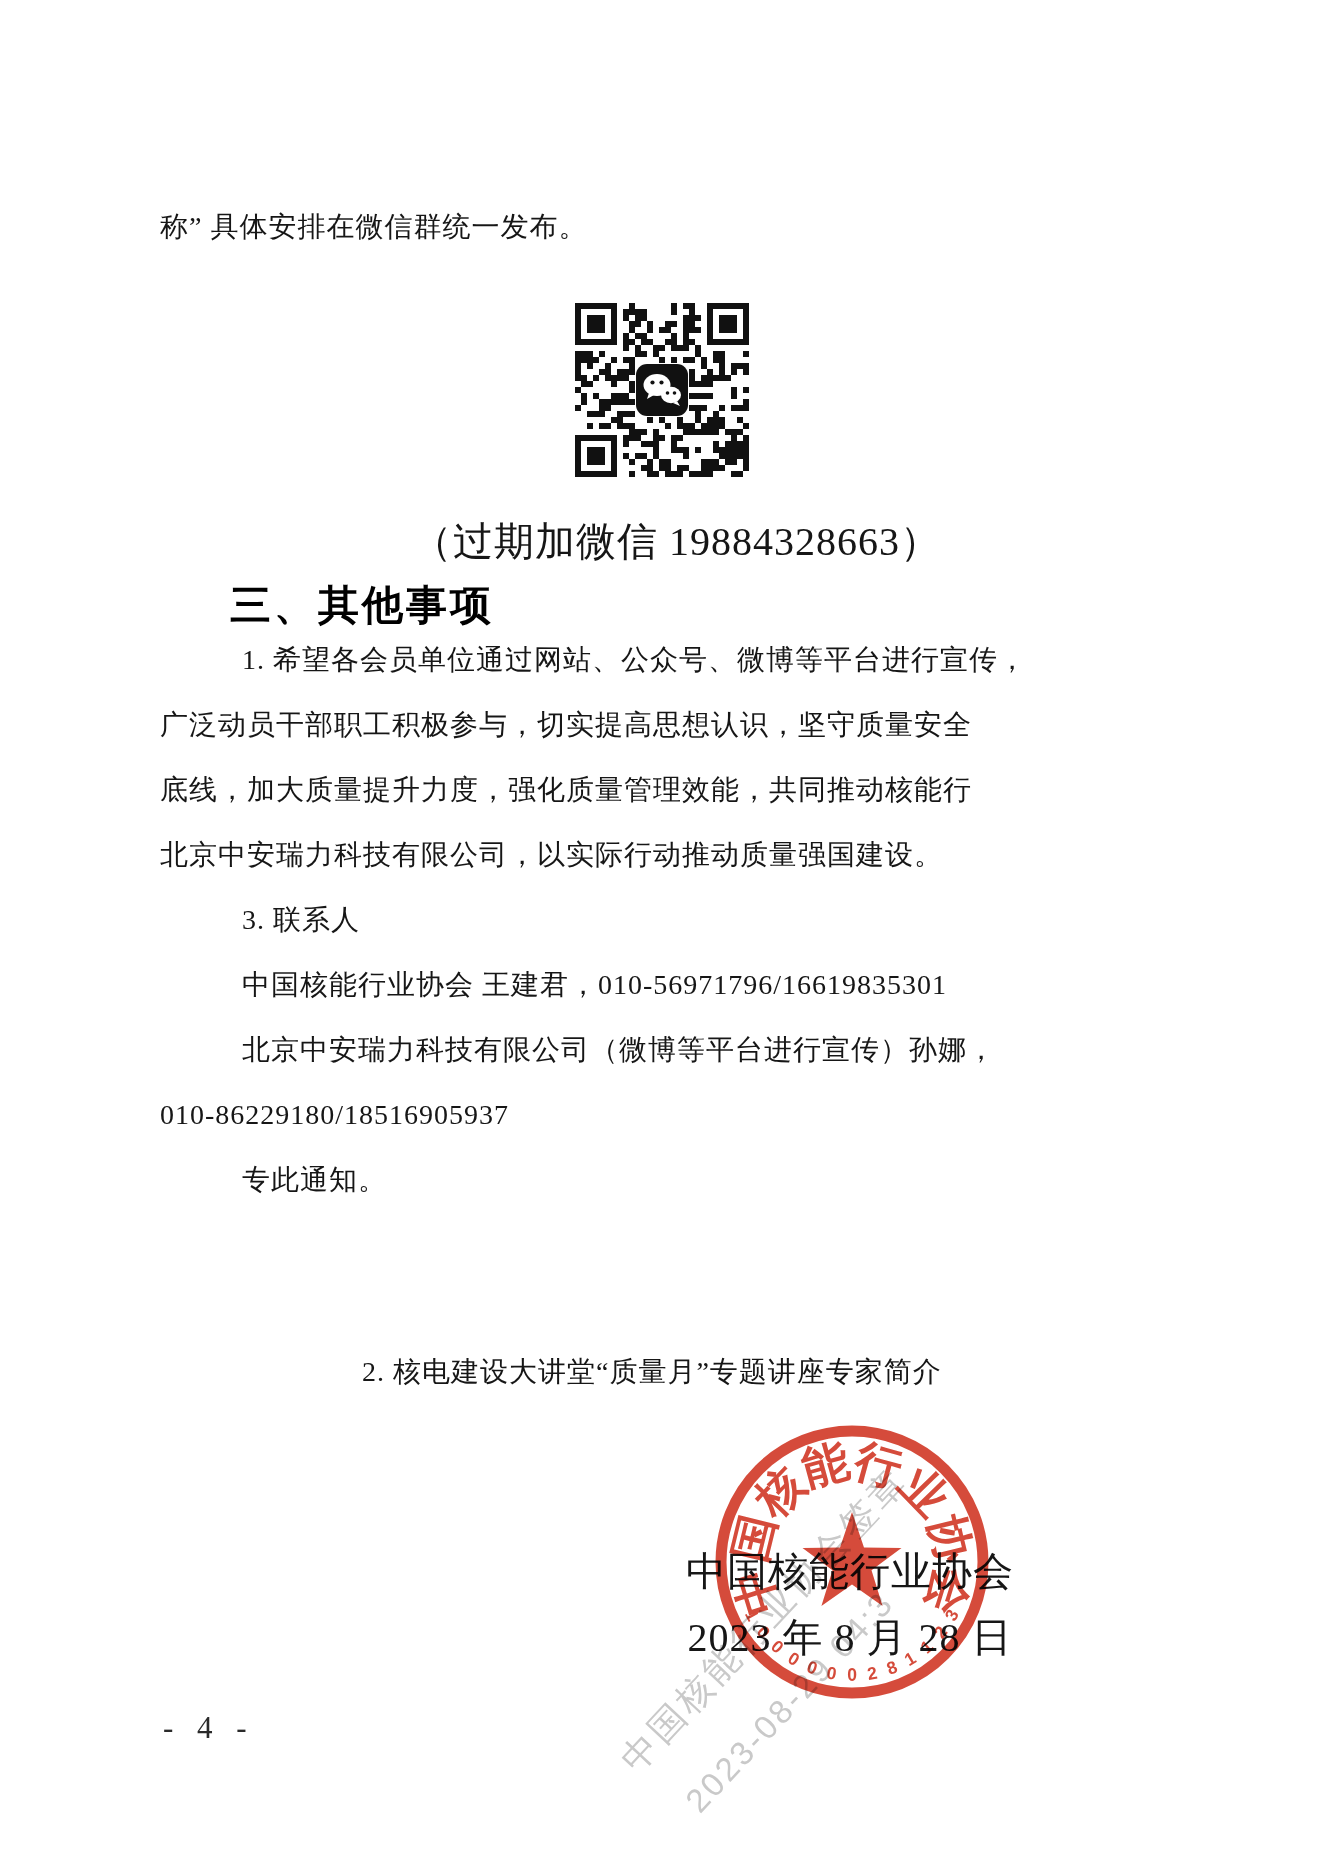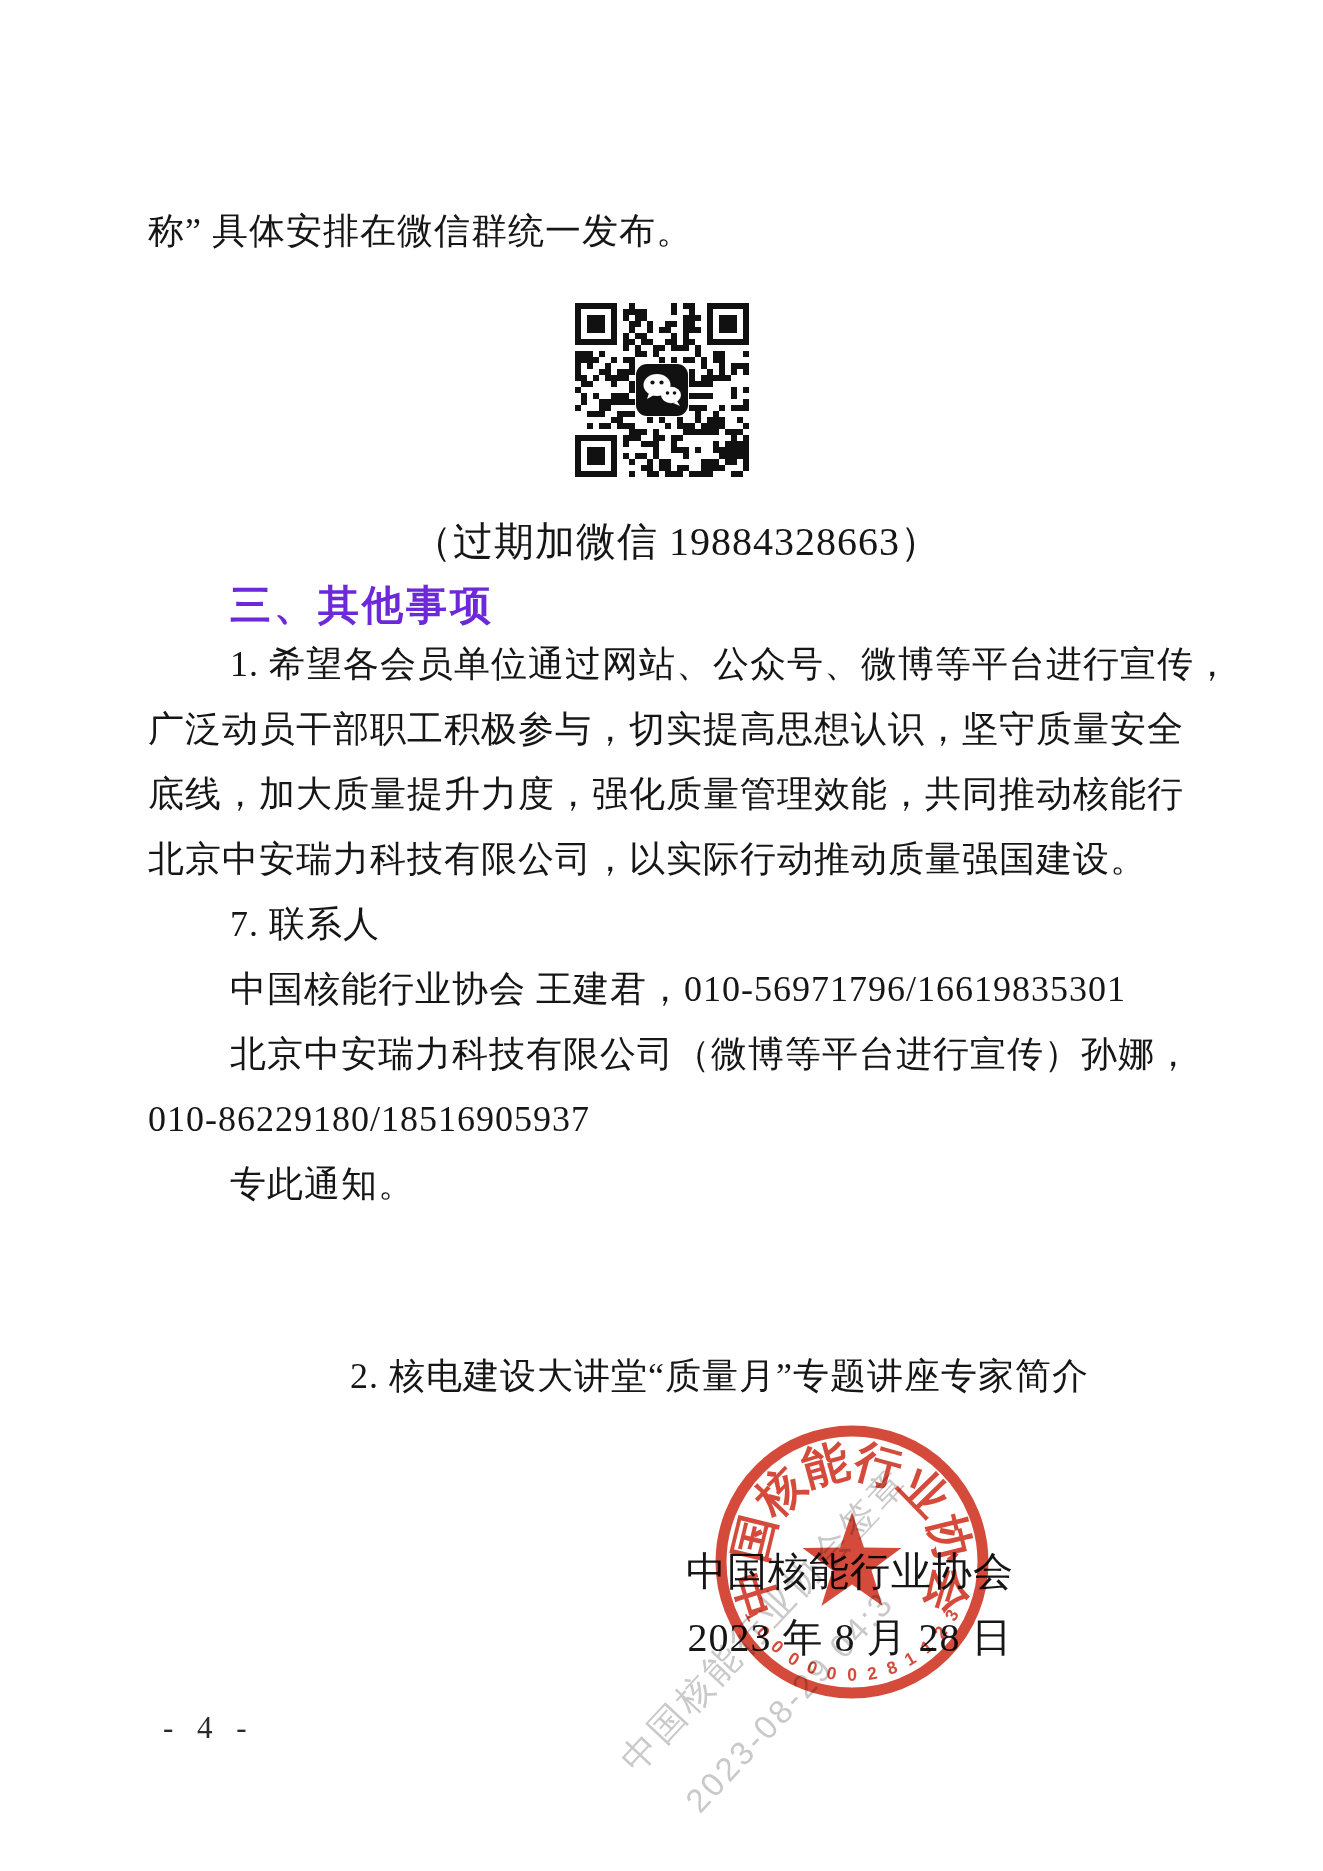--- a/index.html
+++ b/index.html
@@ -5,33 +5,33 @@
   html,body{margin:0;padding:0;background:#ffffff;}
   .page{
     position:relative;
     width:1323px;height:1871px;
     background:#ffffff;
     overflow:hidden;
     font-family:"Liberation Serif","DejaVu Serif",serif;
     color:#161616;
   }
   .textline{
-    position:absolute;left:148px;
-    font-size:36px;line-height:1.1;
+    position:absolute;left:160px;
+    font-size:28px;line-height:1.1;
     white-space:nowrap;letter-spacing:1px;
   }
   .indent{padding-left:82px;}
   .intro-line{top:212px;}
   .qr-wrap{position:absolute;top:303px;left:50%;transform:translateX(-50%);width:174px;height:174px;}
   .qr-caption{position:absolute;top:514px;left:0;width:100%;text-align:center;font-size:40px;letter-spacing:1px;margin-left:15px;}
   .section-heading{
     position:absolute;left:148px;top:578px;
     font-family:"Liberation Sans","DejaVu Sans",sans-serif;
     font-weight:bold;font-size:41px;letter-spacing:3px;
-    padding-left:82px;white-space:nowrap;color:#6d28d9;
+    padding-left:82px;white-space:nowrap;color:#000000;
   }
   .attach-line1{top:1292px;}
   .attach-line2{top:1357px;padding-left:202px;}
   .sig{position:absolute;left:640px;width:420px;text-align:center;font-size:40px;white-space:nowrap;letter-spacing:1px;z-index:3;}
   .sig-org{top:1550px;}
   .sig-date{top:1616px;}
   .page-number{position:absolute;left:163px;top:1710px;font-size:31px;letter-spacing:8px;color:#2a2a2a;}
   .watermark{
     position:absolute;z-index:1;
     font-family:"Liberation Sans","DejaVu Sans",sans-serif;
@@ -348,21 +348,21 @@
 
   <div class="qr-caption">（过期加微信 19884328663）</div>
 
   <div class="section-heading">三、其他事项</div>
 
   <div>
       <div class="textline indent" style="top: 645px;">1. 希望各会员单位通过网站、公众号、微博等平台进行宣传，</div>
       <div class="textline" style="top: 710px; text-align: right;">广泛动员干部职工积极参与，切实提高思想认识，坚守质量安全</div>
       <div class="textline" style="top: 775px; text-align: center;">底线，加大质量提升力度，强化质量管理效能，共同推动核能行</div>
       <div class="textline" style="top: 840px;">北京中安瑞力科技有限公司，以实际行动推动质量强国建设。</div>
-      <div class="textline indent" style="top: 905px;">7. 联系人</div>
+      <div class="textline indent" style="top: 905px;">3. 联系人</div>
       <div class="textline indent" style="top: 970px;">中国核能行业协会 王建君，010-56971796/16619835301</div>
       <div class="textline indent" style="top: 1035px;">北京中安瑞力科技有限公司（微博等平台进行宣传）孙娜，</div>
       <div class="textline" style="top: 1100px;">010-86229180/18516905937</div>
       <div class="textline indent" style="top: 1165px;">专此通知。</div>
     </div>
 
   <div class="textline attach-line2">2. 核电建设大讲堂“质量月”专题讲座专家简介</div>
 
   <div class="watermark wm1" style="color: rgb(201, 201, 201);">中国核能行业协会签章</div>
   <div class="watermark wm2" style="color: rgb(201, 201, 201);">2023-08-29 04:3</div>

